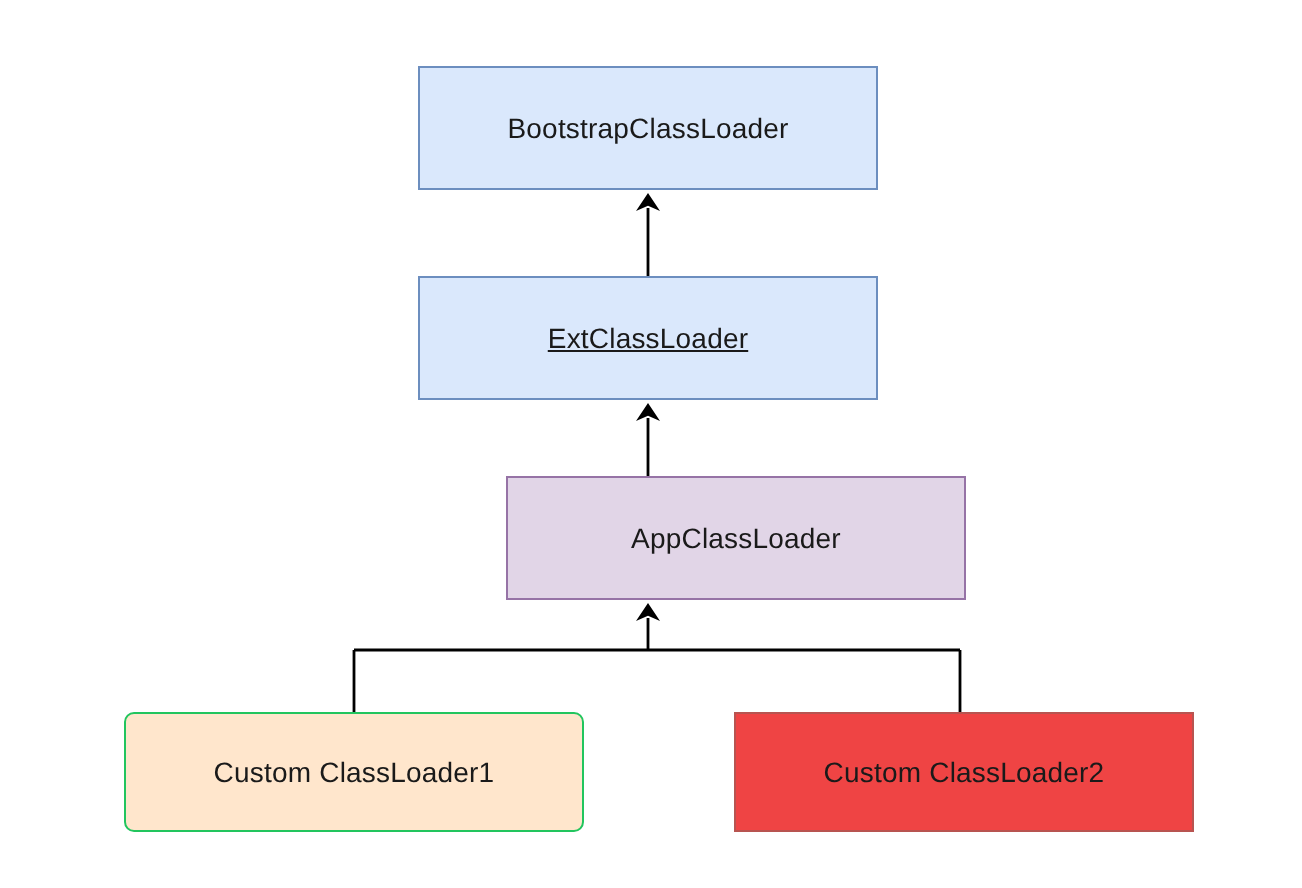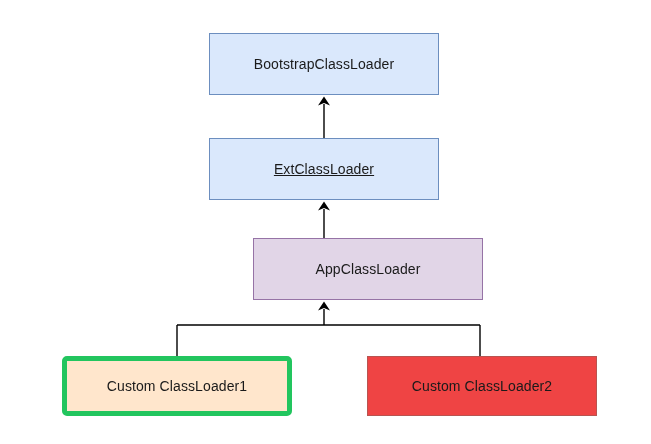--- a/index.html
+++ b/index.html
@@ -41,21 +41,21 @@
   }
   .node.app {
     left: 209px;  top: 238px; width: 230px; height: 62px;
     background: #e1d5e7;
     border: 1px solid #9673a6;
     margin-left: 44px;
   }
   .node.custom1 {
     left: 62px;   top: 356px; width: 230px; height: 60px;
     background: #ffe6cc;
-    border: 5px solid #22c55e;
+    border: 1px solid #22c55e;
     border-radius: 5px;
   }
   .node.custom2 {
     left: 367px;  top: 356px; width: 230px; height: 60px;
     background: #ef4444;
     border: 1px solid #b85450;
   }
   .edge-layer {
     position: absolute;
     left: 0; top: 0;

